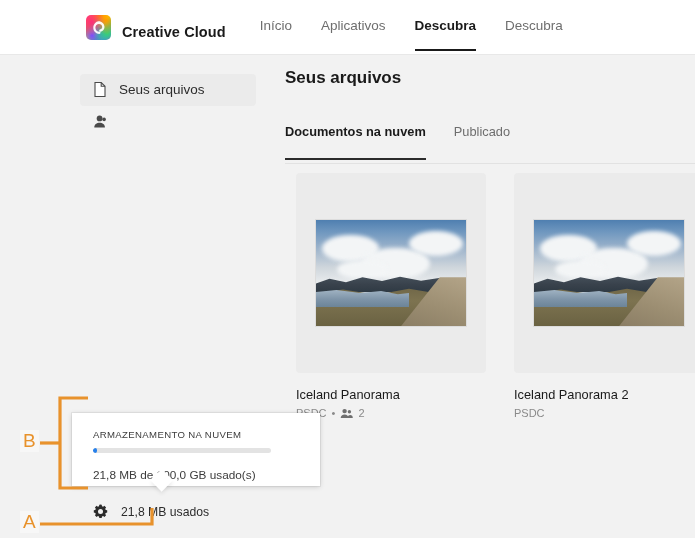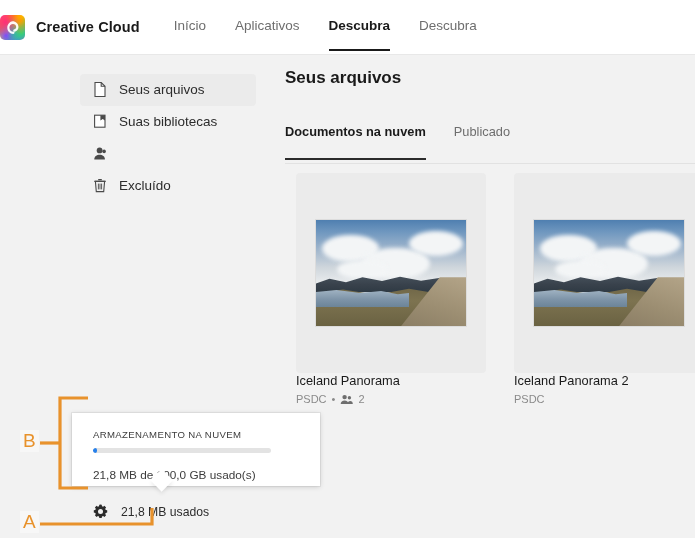--- a/index.html
+++ b/index.html
@@ -11,21 +11,21 @@
   }
   #root { position: relative; width: 695px; height: 538px; background: #f2f2f2; }
 
   
   .header {
     position: absolute; left: 0; top: 0; width: 695px; height: 55px;
     background: #ffffff;
     border-bottom: 1px solid #e8e8e8;
     display: flex; align-items: center;
   }
-  .brand { display: flex; align-items: center; }
+  .brand { display: flex; align-items: flex-end; margin-left: 86px; }
   .cc-logo {
     width: 25px; height: 25px; border-radius: 5px;
     background:
       radial-gradient(circle at 22% 28%, #ff2d7a 0%, rgba(255,45,122,0) 52%),
       radial-gradient(circle at 78% 22%, #ff9a00 0%, rgba(255,154,0,0) 50%),
       radial-gradient(circle at 86% 72%, #3bd16f 0%, rgba(59,209,111,0) 52%),
       radial-gradient(circle at 24% 82%, #7b4dff 0%, rgba(123,77,255,0) 55%),
       radial-gradient(circle at 55% 55%, #00c2ff 0%, rgba(0,194,255,0) 60%),
       linear-gradient(135deg, #ff3b9a 0%, #ff8a00 30%, #ffe600 48%, #27d07a 66%, #2b8cff 84%, #9b3bff 100%);
     position: relative; flex: 0 0 auto;
@@ -110,21 +110,21 @@
   .ph-ground {
     position: absolute; left: 0; bottom: 0; width: 100%; height: 40%;
     background: linear-gradient(180deg,#6d6446 0%, #7d7350 40%, #6a6242 100%);
     clip-path: polygon(0% 22%, 18% 14%, 40% 26%, 62% 12%, 82% 24%, 100% 10%, 100% 100%, 0% 100%);
   }
   .ph-path {
     position: absolute; right: 0; bottom: 0; width: 46%; height: 46%;
     background: linear-gradient(200deg,#b3a488 0%, #9c8e72 55%, #8a7d64 100%);
     clip-path: polygon(62% 0%, 100% 0%, 100% 100%, 6% 100%);
   }
-  .card-name { font-size: 12.8px; color: #1a1a1a; }
+  .card-name { margin-top: 14px; font-size: 12.8px; color: #1a1a1a; }
   .card-meta {
     margin-top: 5px; font-size: 11px; color: #8a8a8a;
     display: flex; align-items: center; gap: 5px;
   }
 
   
   .storage-row {
     position: absolute; left: 92px; top: 503px;
     display: flex; align-items: center; gap: 12px; cursor: pointer;
   }
@@ -185,44 +185,29 @@
   <div class="sidebar">
 
     <div class="side-item active">
       <svg class="side-ico" viewBox="0 0 16 17">
         <path d="M3 1.5h6.2L13 5.3V15.5H3z" fill="#fff" stroke="#4a4a4a" stroke-width="1.1"></path>
         <path d="M9.2 1.5v3.8H13" fill="none" stroke="#4a4a4a" stroke-width="1.1"></path>
       </svg>
       <span class="side-label">Seus arquivos</span>
     </div>
 
-    <div class="side-item">
-      <svg class="side-ico" viewBox="0 0 16 17">
-        <rect x="2.6" y="2.2" width="10.4" height="12" fill="#fff" stroke="#4a4a4a" stroke-width="1.1"></rect>
-        <path d="M8.4 2.2h4.6v5.4l-2.3-1.7-2.3 1.7z" fill="#4a4a4a"></path>
-      </svg>
-      <span class="side-label">Suas bibliotecas</span>
-    </div>
 
     <div class="side-item">
       <svg class="side-ico" viewBox="0 0 16 17">
         <circle cx="7.6" cy="5.4" r="2.9" fill="#4a4a4a"></circle>
         <path d="M2.3 14.4c0-2.9 2.4-4.6 5.3-4.6s5.3 1.7 5.3 4.6z" fill="#4a4a4a"></path>
         <circle cx="12.1" cy="6.4" r="1.8" fill="#4a4a4a"></circle>
       </svg>
     </div>
 
-    <div class="side-item">
-      <svg class="side-ico" viewBox="0 0 16 17">
-        <path d="M3.4 4.4h9.2l-.9 10.2H4.3z" fill="none" stroke="#4a4a4a" stroke-width="1.1"></path>
-        <path d="M2.3 4.4h11.4M6.2 2.6h3.6" stroke="#4a4a4a" stroke-width="1.1" fill="none"></path>
-        <path d="M6.4 6.6v5.8M8 6.6v5.8M9.6 6.6v5.8" stroke="#4a4a4a" stroke-width=".9"></path>
-      </svg>
-      <span class="side-label">Excluído</span>
-    </div>
   </div>
 
   <div class="main">
     <div class="page-title">Seus arquivos</div>
 
     <div class="tabs-rule"></div>
     <div class="tabs">
       <span class="tab active">Documentos na nuvem</span>
       <span class="tab">Publicado</span>
 

